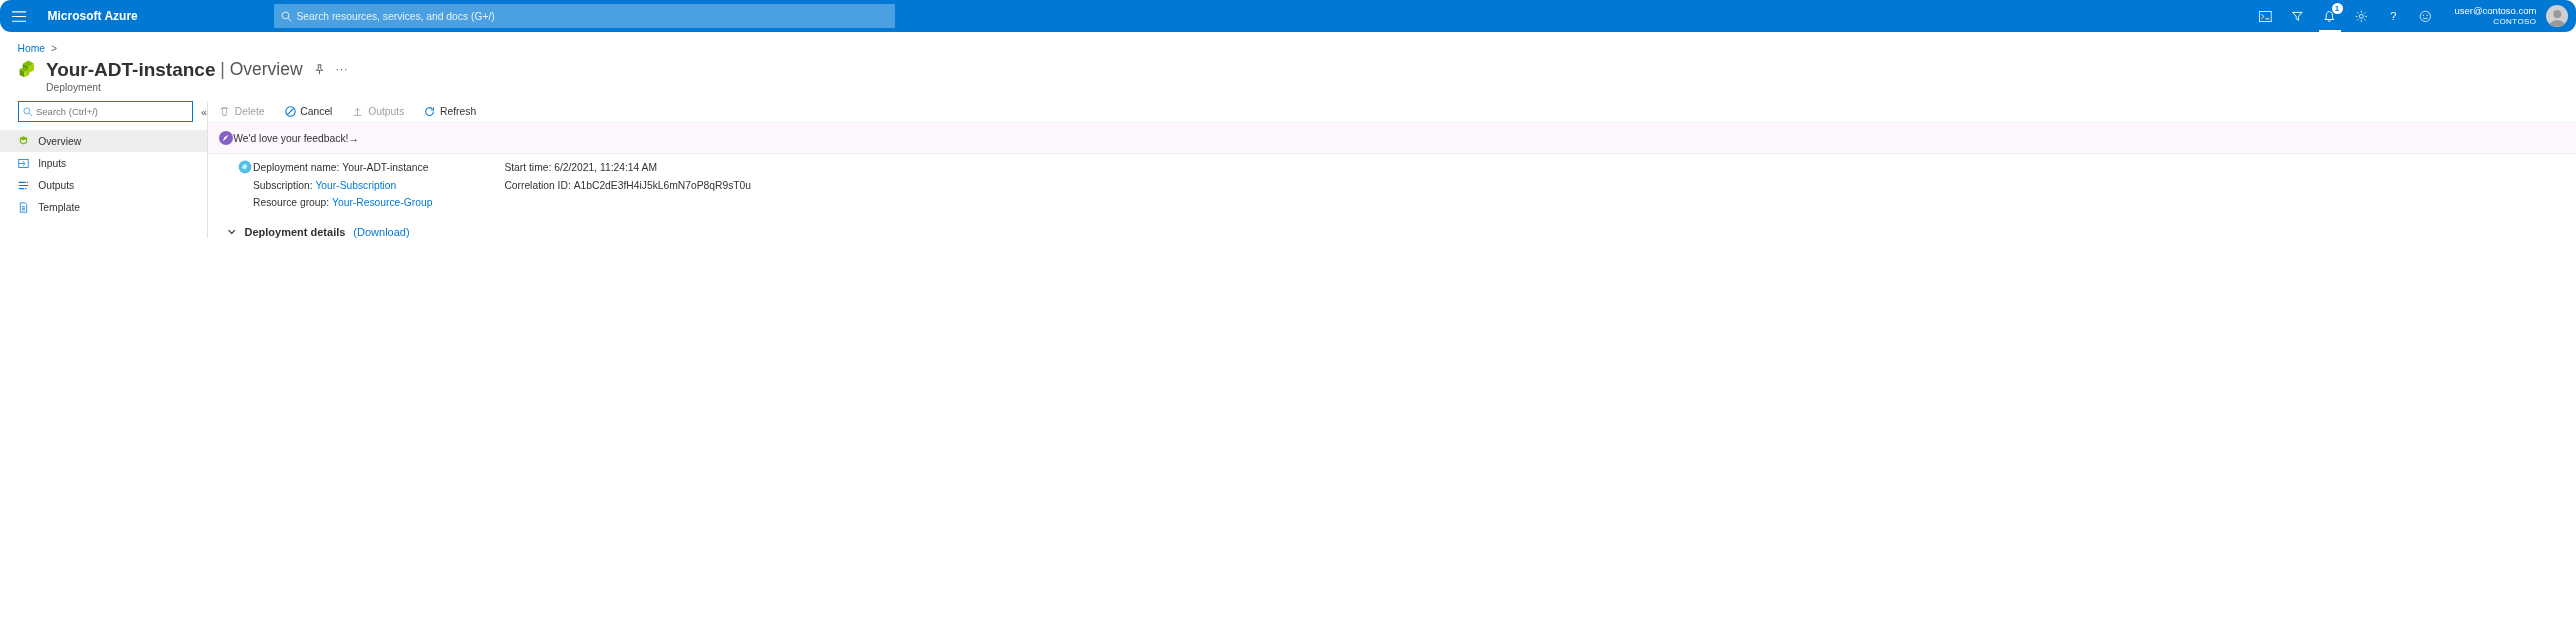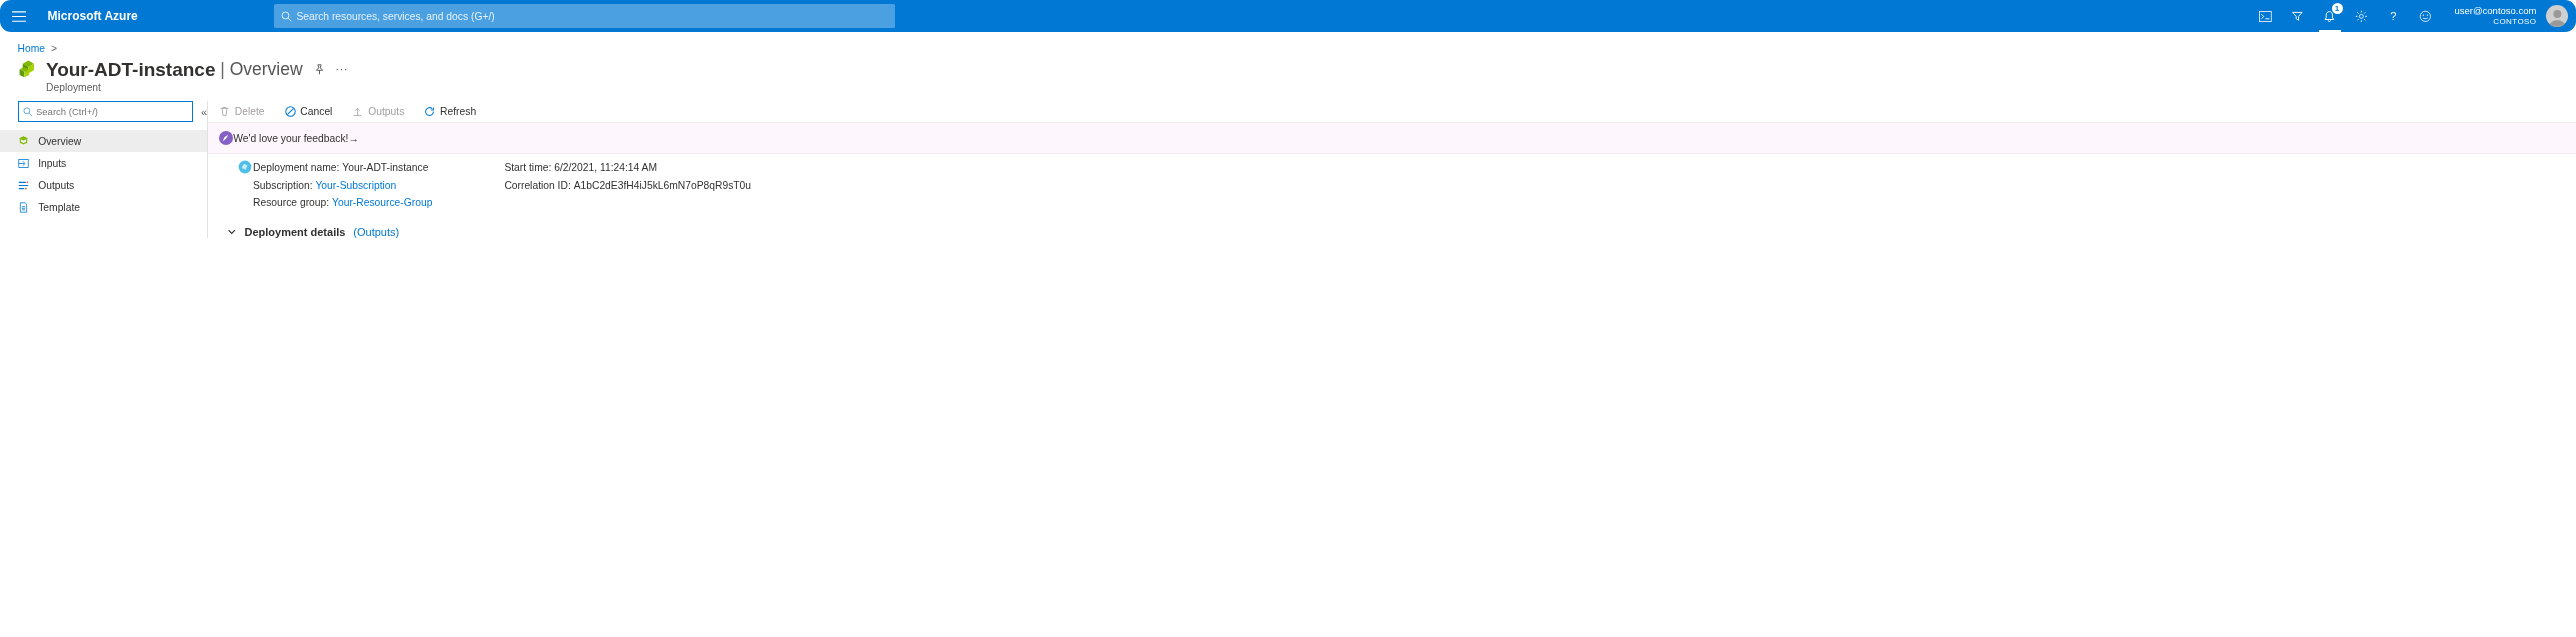--- a/index.html
+++ b/index.html
@@ -290,17 +290,17 @@
           <div><span class="k">Correlation ID:</span>&nbsp;<span>A1bC2dE3fH4iJ5kL6mN7oP8qR9sT0u</span></div>
         </div>
       </div>
     </div>
 
     <div class="deploy-details">
       <svg width="9.5" height="9.5" viewBox="0 0 12 12">
           <path d="M2 4l4 4 4-4" stroke="#323130" fill="none" stroke-width="1.5"></path>
         </svg>
       <span style="font-weight:600">Deployment details</span>
-      <a class="link">(Outputs)</a>
+      <a class="link">(Download)</a>
     </div>
   </div>
 </div>
 
 
 </body></html>

